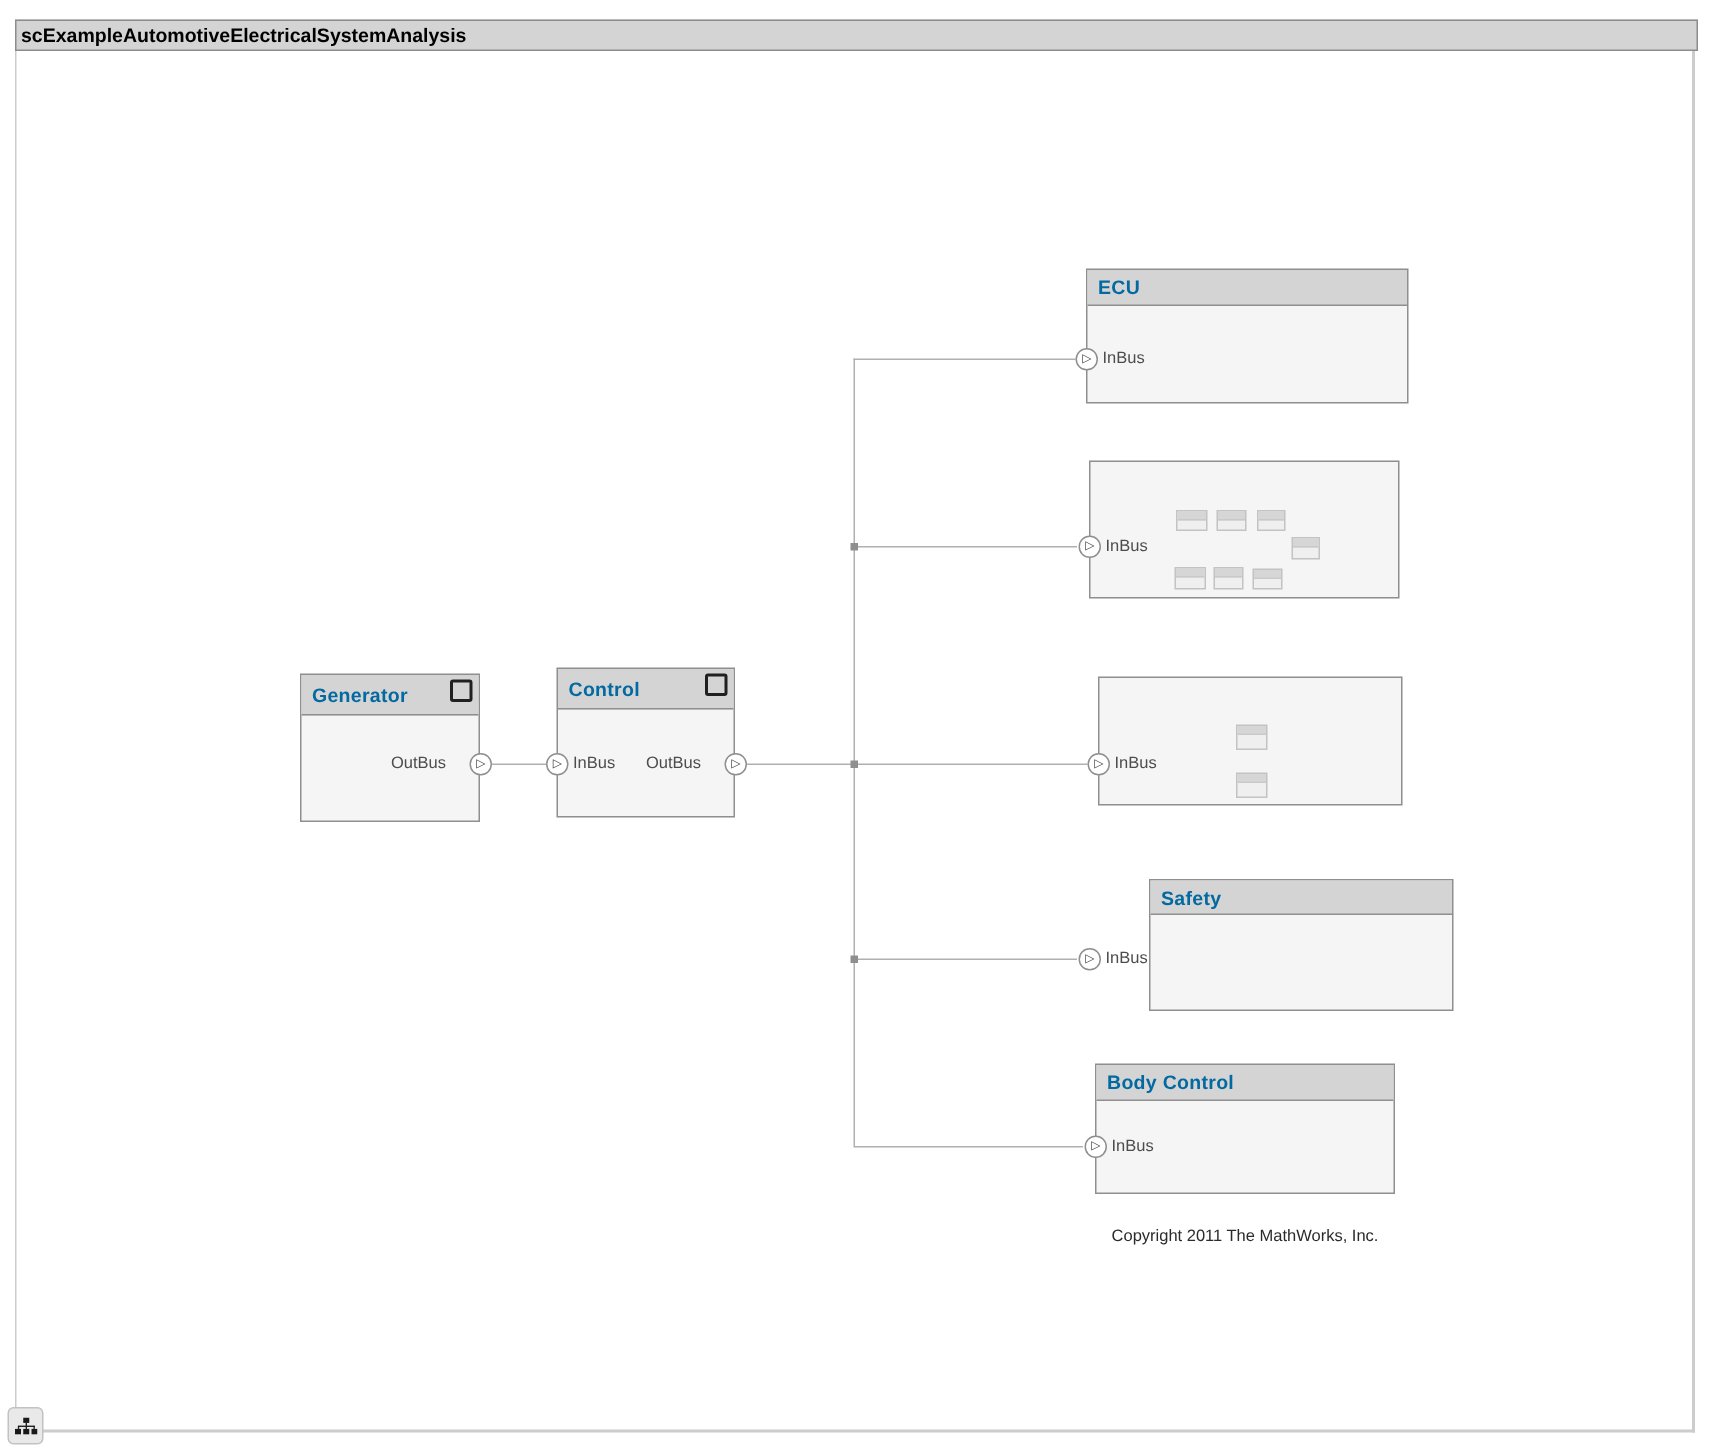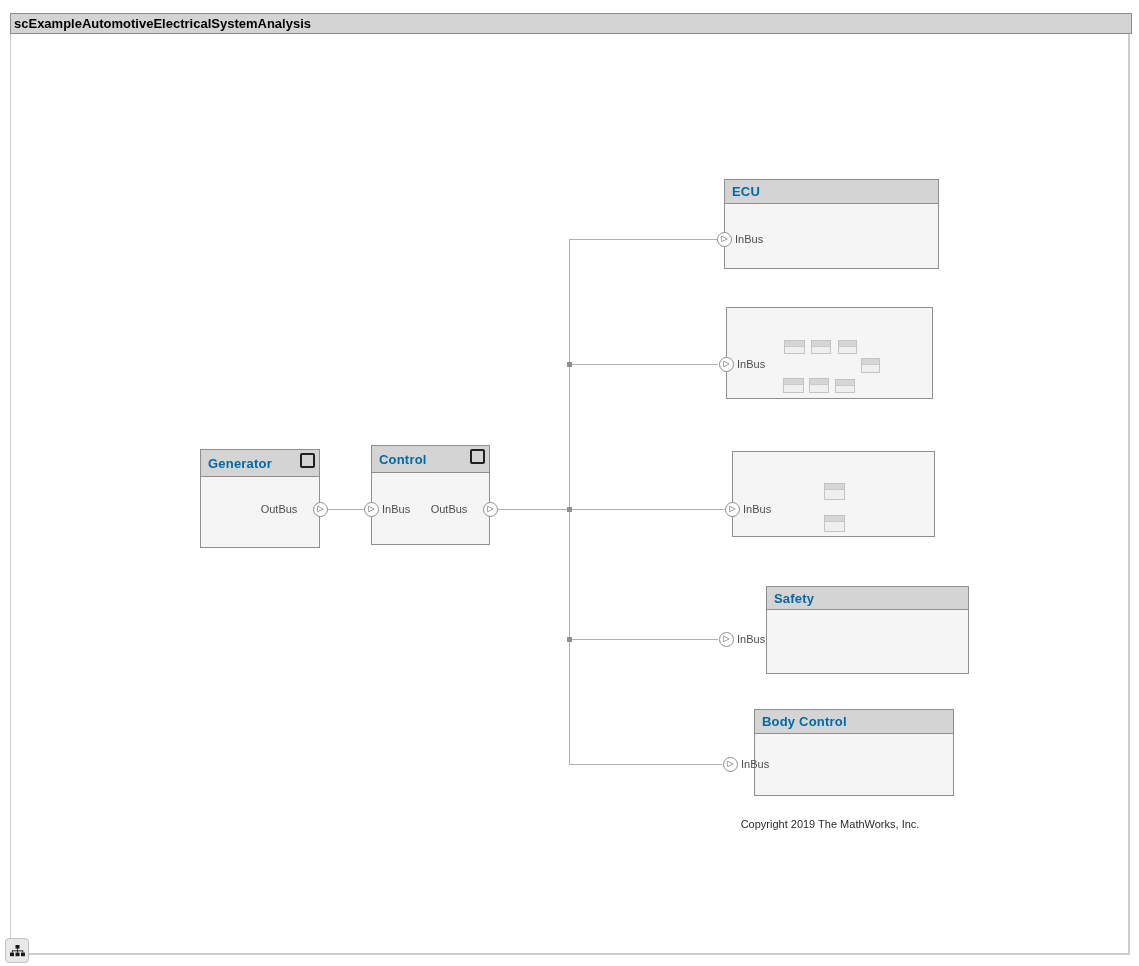--- a/index.html
+++ b/index.html
@@ -154,32 +154,32 @@
       <div class="port-label" style="top: 502px; left: 743px;">InBus</div>
       <div class="block" style="left: 726px; top: 586px; width: 203px; height: 88px; margin-left: 40px;">
         <div class="block-header" style="height: 23px;">
           <span class="block-title">Safety</span>
         </div>
       </div>
       <div class="port" style="left: 718.5px; top: 631.5px;">
         <span>▷</span>
       </div>
       <div class="port-label" style="top: 632px; left: 737px;">InBus</div>
-      <div class="block" style="left: 730px; top: 709px; width: 200px; height: 87px; margin-left: 24px;">
+      <div class="block" style="left: 730px; top: 709px; width: 200px; height: 87px;">
         <div class="block-header" style="height: 24px;">
           <span class="block-title">Body Control</span>
         </div>
       </div>
       <div class="port" style="left: 722.5px; top: 756.5px;">
         <span>▷</span>
       </div>
       <div class="port-label" style="top: 757px; left: 741px;">InBus</div>
     </div>
 
-  <div class="copyright">Copyright 2019 The MathWorks, Inc.</div>
+  <div class="copyright">Copyright 2011 The MathWorks, Inc.</div>
 
   <button class="navbtn">
     <svg width="15" height="12" viewBox="0 0 15 12">
       <rect x="5.5" y="0" width="4" height="3.6" fill="#1a1a1a"></rect>
       <rect x="7.1" y="3.6" width="0.9" height="2" fill="#1a1a1a"></rect>
       <rect x="2" y="5.4" width="11.2" height="0.9" fill="#1a1a1a"></rect>
       <rect x="1.9" y="5.6" width="0.9" height="2" fill="#1a1a1a"></rect>
       <rect x="7.1" y="5.6" width="0.9" height="2" fill="#1a1a1a"></rect>
       <rect x="12.3" y="5.6" width="0.9" height="2" fill="#1a1a1a"></rect>
       <rect x="0" y="7.6" width="4" height="3.6" fill="#1a1a1a"></rect>

